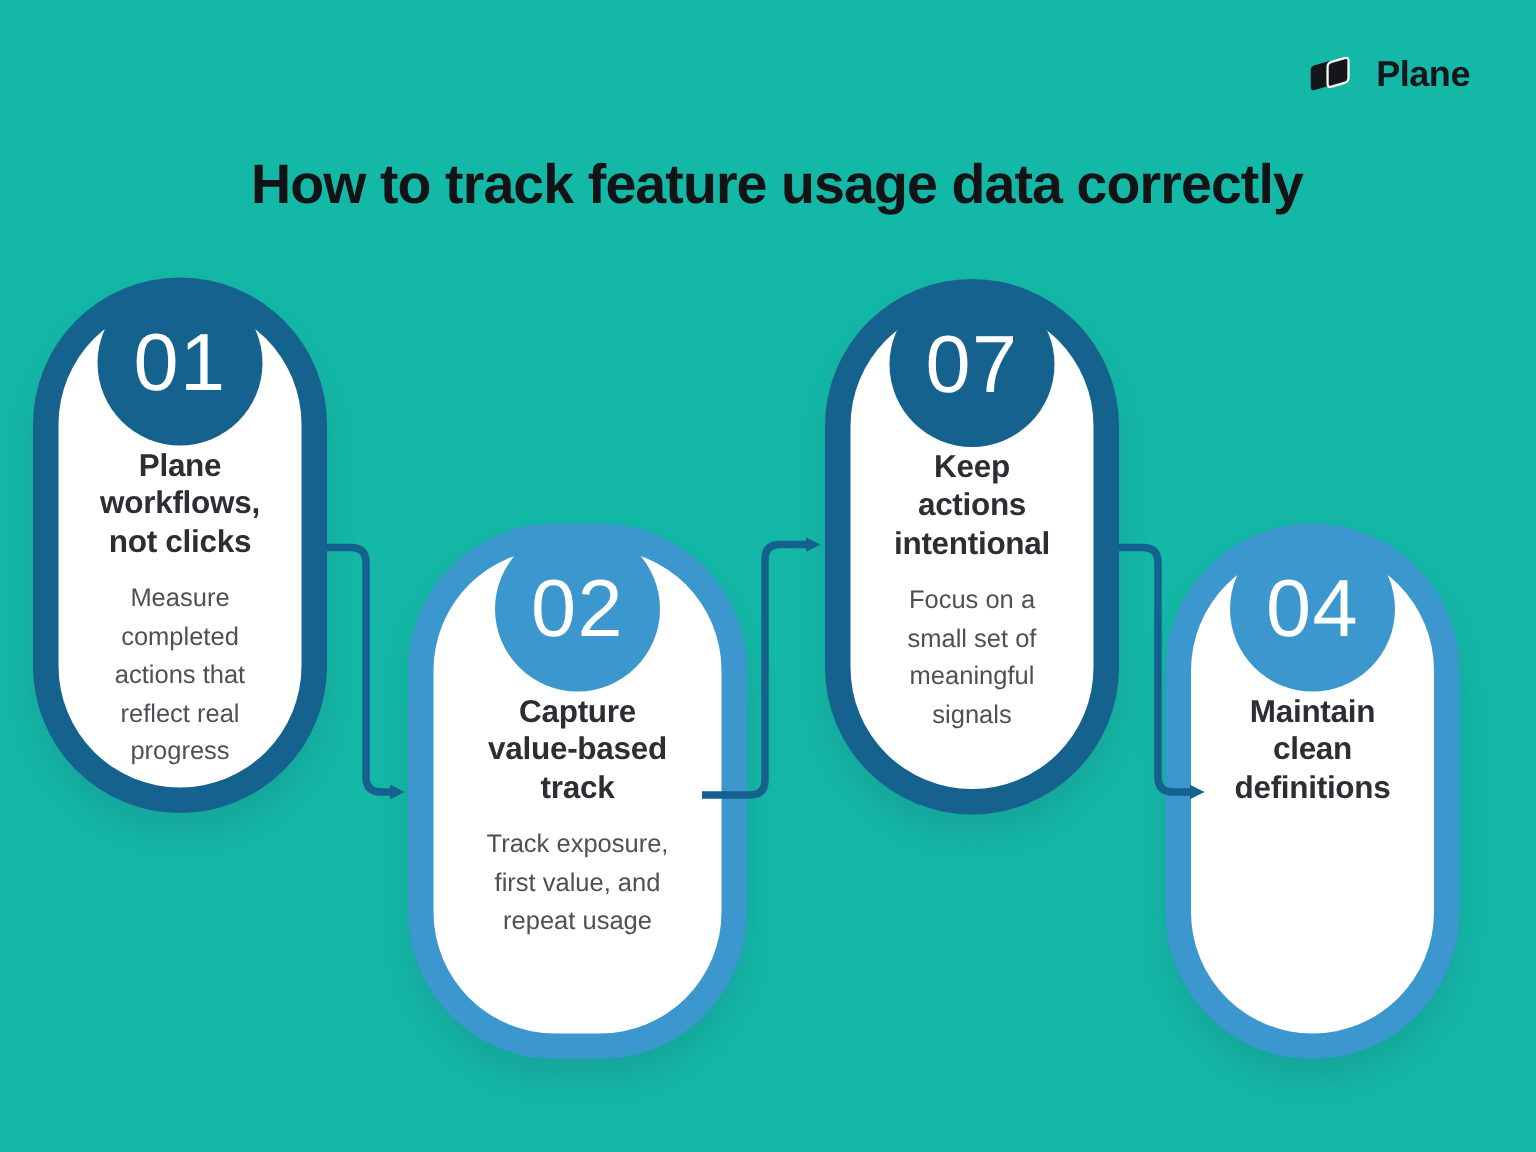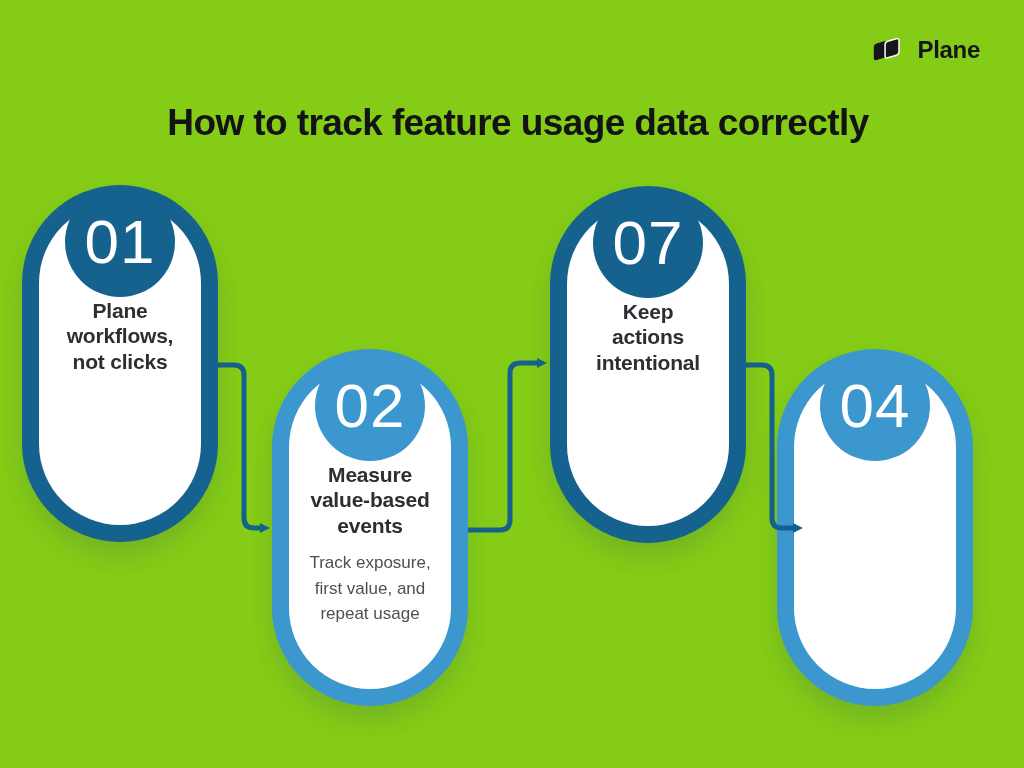--- a/index.html
+++ b/index.html
@@ -5,21 +5,21 @@
   html, body { margin: 0; padding: 0; }
   body {
     width: 1024px; height: 768px;
     font-family: "Liberation Sans", "DejaVu Sans", sans-serif;
     background: #f9f9f7;
     overflow: hidden;
   }
   .canvas {
     position: relative;
     width: 1024px; height: 768px;
-    background: #84cc16;
+    background: #14b8a6;
   }
 
   
   .brand {
     position: absolute;
     top: 36px; right: 44px;
     display: flex; align-items: center; gap: 9px;
   }
   .brand svg { display: block; }
   .brand-name {
@@ -61,21 +61,21 @@
     top: 2px; left: 50%;
     transform: translateX(-50%);
     width: 110px; height: 110px;
     border-radius: 50%;
     display: flex; align-items: center; justify-content: center;
   }
   .card.dark  .num-circle { background: #15628f; }
   .card.light .num-circle { background: #3b97ce; }
   .num-circle span {
     color: #ffffff;
-    font-size: 62px;
+    font-size: 54px;
     font-weight: 400;
     letter-spacing: 1px;
     line-height: 1;
   }
 
   .card-text {
     position: absolute;
     top: 112px; left: 12px; right: 12px;
     display: flex; flex-direction: column; align-items: center;
     text-align: center;
@@ -93,21 +93,21 @@
   .card-body {
     margin-top: 11px;
     max-width: 122px;
     font-size: 17px;
     line-height: 1.5;
     color: #4f4f56;
   }
 
   
   #card-1 { left: 22px;  top: 185px; }
-  #card-2 { left: 272px; top: 349px; }
+  #card-2 { left: 272px; top: 349px; padding-left: 30px; }
   #card-3 { left: 550px; top: 186px; }
   #card-4 { left: 777px; top: 349px; }
 
   
   .connectors {
     position: absolute;
     inset: 0;
     pointer-events: none;
   }
 </style>
@@ -128,50 +128,53 @@
 
   <h1 class="page-title">How to track feature usage data correctly</h1>
 
   <div class="card dark" id="card-1">
     <div class="card-inner"></div>
     <div class="num-circle">
       <span>01</span>
     </div>
     <div class="card-text">
       <div class="card-heading">Plane workflows, not clicks</div>
+      <div class="card-body">Measure completed actions that reflect real progress</div>
     </div>
   </div>
 
   <div class="card light" id="card-2">
     <div class="card-inner"></div>
     <div class="num-circle">
       <span>02</span>
     </div>
     <div class="card-text">
-      <div class="card-heading">Measure value-based events</div>
+      <div class="card-heading">Capture value-based track</div>
       <div class="card-body">Track exposure, first value, and repeat usage</div>
     </div>
   </div>
 
   <div class="card dark" id="card-3">
     <div class="card-inner"></div>
     <div class="num-circle">
       <span>07</span>
     </div>
     <div class="card-text">
       <div class="card-heading">Keep actions intentional</div>
+      <div class="card-body">Focus on a small set of meaningful signals</div>
     </div>
   </div>
 
   <div class="card light" id="card-4">
     <div class="card-inner"></div>
     <div class="num-circle">
       <span>04</span>
     </div>
     <div class="card-text">
+      <div class="card-heading">Maintain clean definitions</div>
     </div>
   </div>
 
   <svg class="connectors" width="1024" height="768" viewBox="0 0 1024 768" aria-hidden="true">
     <defs>
       <marker id="arrowhead" markerUnits="userSpaceOnUse" markerWidth="12" markerHeight="12" refX="1" refY="5" orient="auto">
         <path d="M0 0 L10 5 L0 10 Z" fill="#15618e"></path>
       </marker>
     </defs>
     <path d="M218 365 H234 Q244 365 244 375 V518 Q244 528 254 528 H261" fill="none" stroke="#15618e" stroke-width="5" marker-end="url(#arrowhead)"></path>

